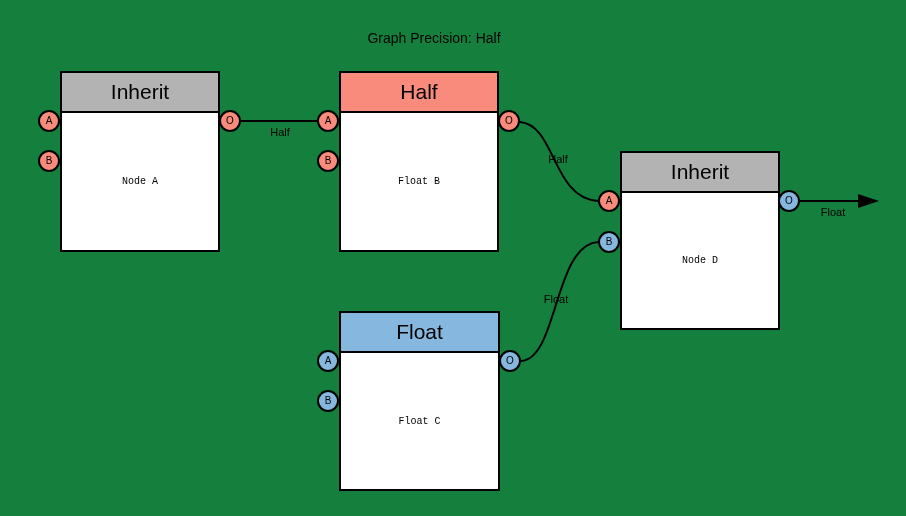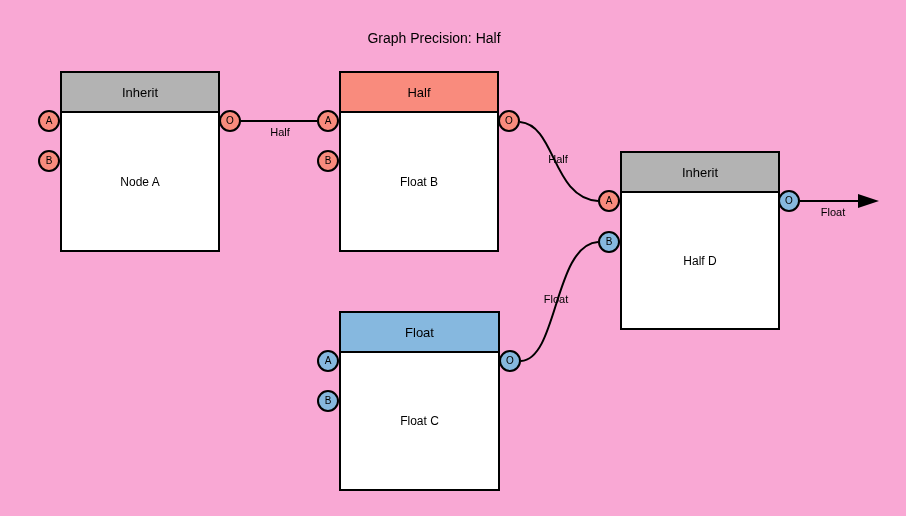--- a/index.html
+++ b/index.html
@@ -4,49 +4,50 @@
 <style>
   :root{
     --c-salmon:#f98b7d;
     --c-blue:#86b8df;
     --c-gray:#b3b3b3;
     --c-edge:#000000;
     --c-node_bg:#ffffff;
   }
   html,body{margin:0;padding:0;background:#ffffff;}
   .canvas{
-    position:relative;width:906px;height:516px;background:#f9a8d4;overflow:hidden;
+    position:relative;width:906px;height:516px;background:#15803d;overflow:hidden;
     font-family:"Liberation Sans","DejaVu Sans",sans-serif;color:#000;
   }
   .diagram-title{
     position:absolute;left:434px;top:30px;transform:translateX(-50%);
     font-size:14px;white-space:nowrap;
   }
   svg.edges{position:absolute;left:0;top:0;width:906px;height:531px;}
   svg.edges path{fill:none;stroke:var(--c-edge);stroke-width:2px;}
   svg.edges polygon{fill:var(--c-edge);stroke:none;}
   .node{
     position:absolute;background:var(--c-node_bg);border:2px solid #000;
     box-sizing:border-box;display:flex;flex-direction:column;
   }
   .node-a{left:60px;top:71px;width:160px;height:181px;}
   .node-b{left:339px;top:71px;width:160px;height:181px;}
   .node-c{left:339px;top:311px;width:161px;height:180px;}
   .node-d{left:620px;top:151px;width:160px;height:179px;}
   .node-header{
     height:38px;flex:0 0 38px;border-bottom:2px solid #000;
     display:flex;align-items:center;justify-content:center;
-    font-size:13px;
+    font-size:21px;
   }
   .hdr-gray{background:var(--c-gray);}
   .hdr-salmon{background:var(--c-salmon);}
   .hdr-blue{background:var(--c-blue);}
   .node-body{
     flex:1;display:flex;align-items:center;justify-content:center;
-    font-size:12px;
+    font-size:10px;
+    font-family:Liberation Mono, monospace;
   }
   .port{
     position:absolute;width:22px;height:22px;box-sizing:border-box;
     border:2px solid #000;border-radius:50%;
     display:flex;align-items:center;justify-content:center;
     font-size:10px;line-height:1;background:#fff;
   }
   .port-salmon{background:var(--c-salmon);}
   .port-blue{background:var(--c-blue);}
   
@@ -90,21 +91,21 @@
   <div class="node node-b">
     <div class="node-header hdr-salmon">Half</div>
     <div class="node-body">Float B</div>
   </div>
   <div class="node node-c">
     <div class="node-header hdr-blue">Float</div>
     <div class="node-body">Float C</div>
   </div>
   <div class="node node-d">
     <div class="node-header hdr-gray">Inherit</div>
-    <div class="node-body">Half D</div>
+    <div class="node-body">Node D</div>
   </div>
 
   <div class="port port-salmon p-aa">A</div>
   <div class="port port-salmon p-ab">B</div>
   <div class="port port-salmon p-ao">O</div>
 
   <div class="port port-salmon p-ba">A</div>
   <div class="port port-salmon p-bb">B</div>
   <div class="port port-salmon p-bo">O</div>
 

